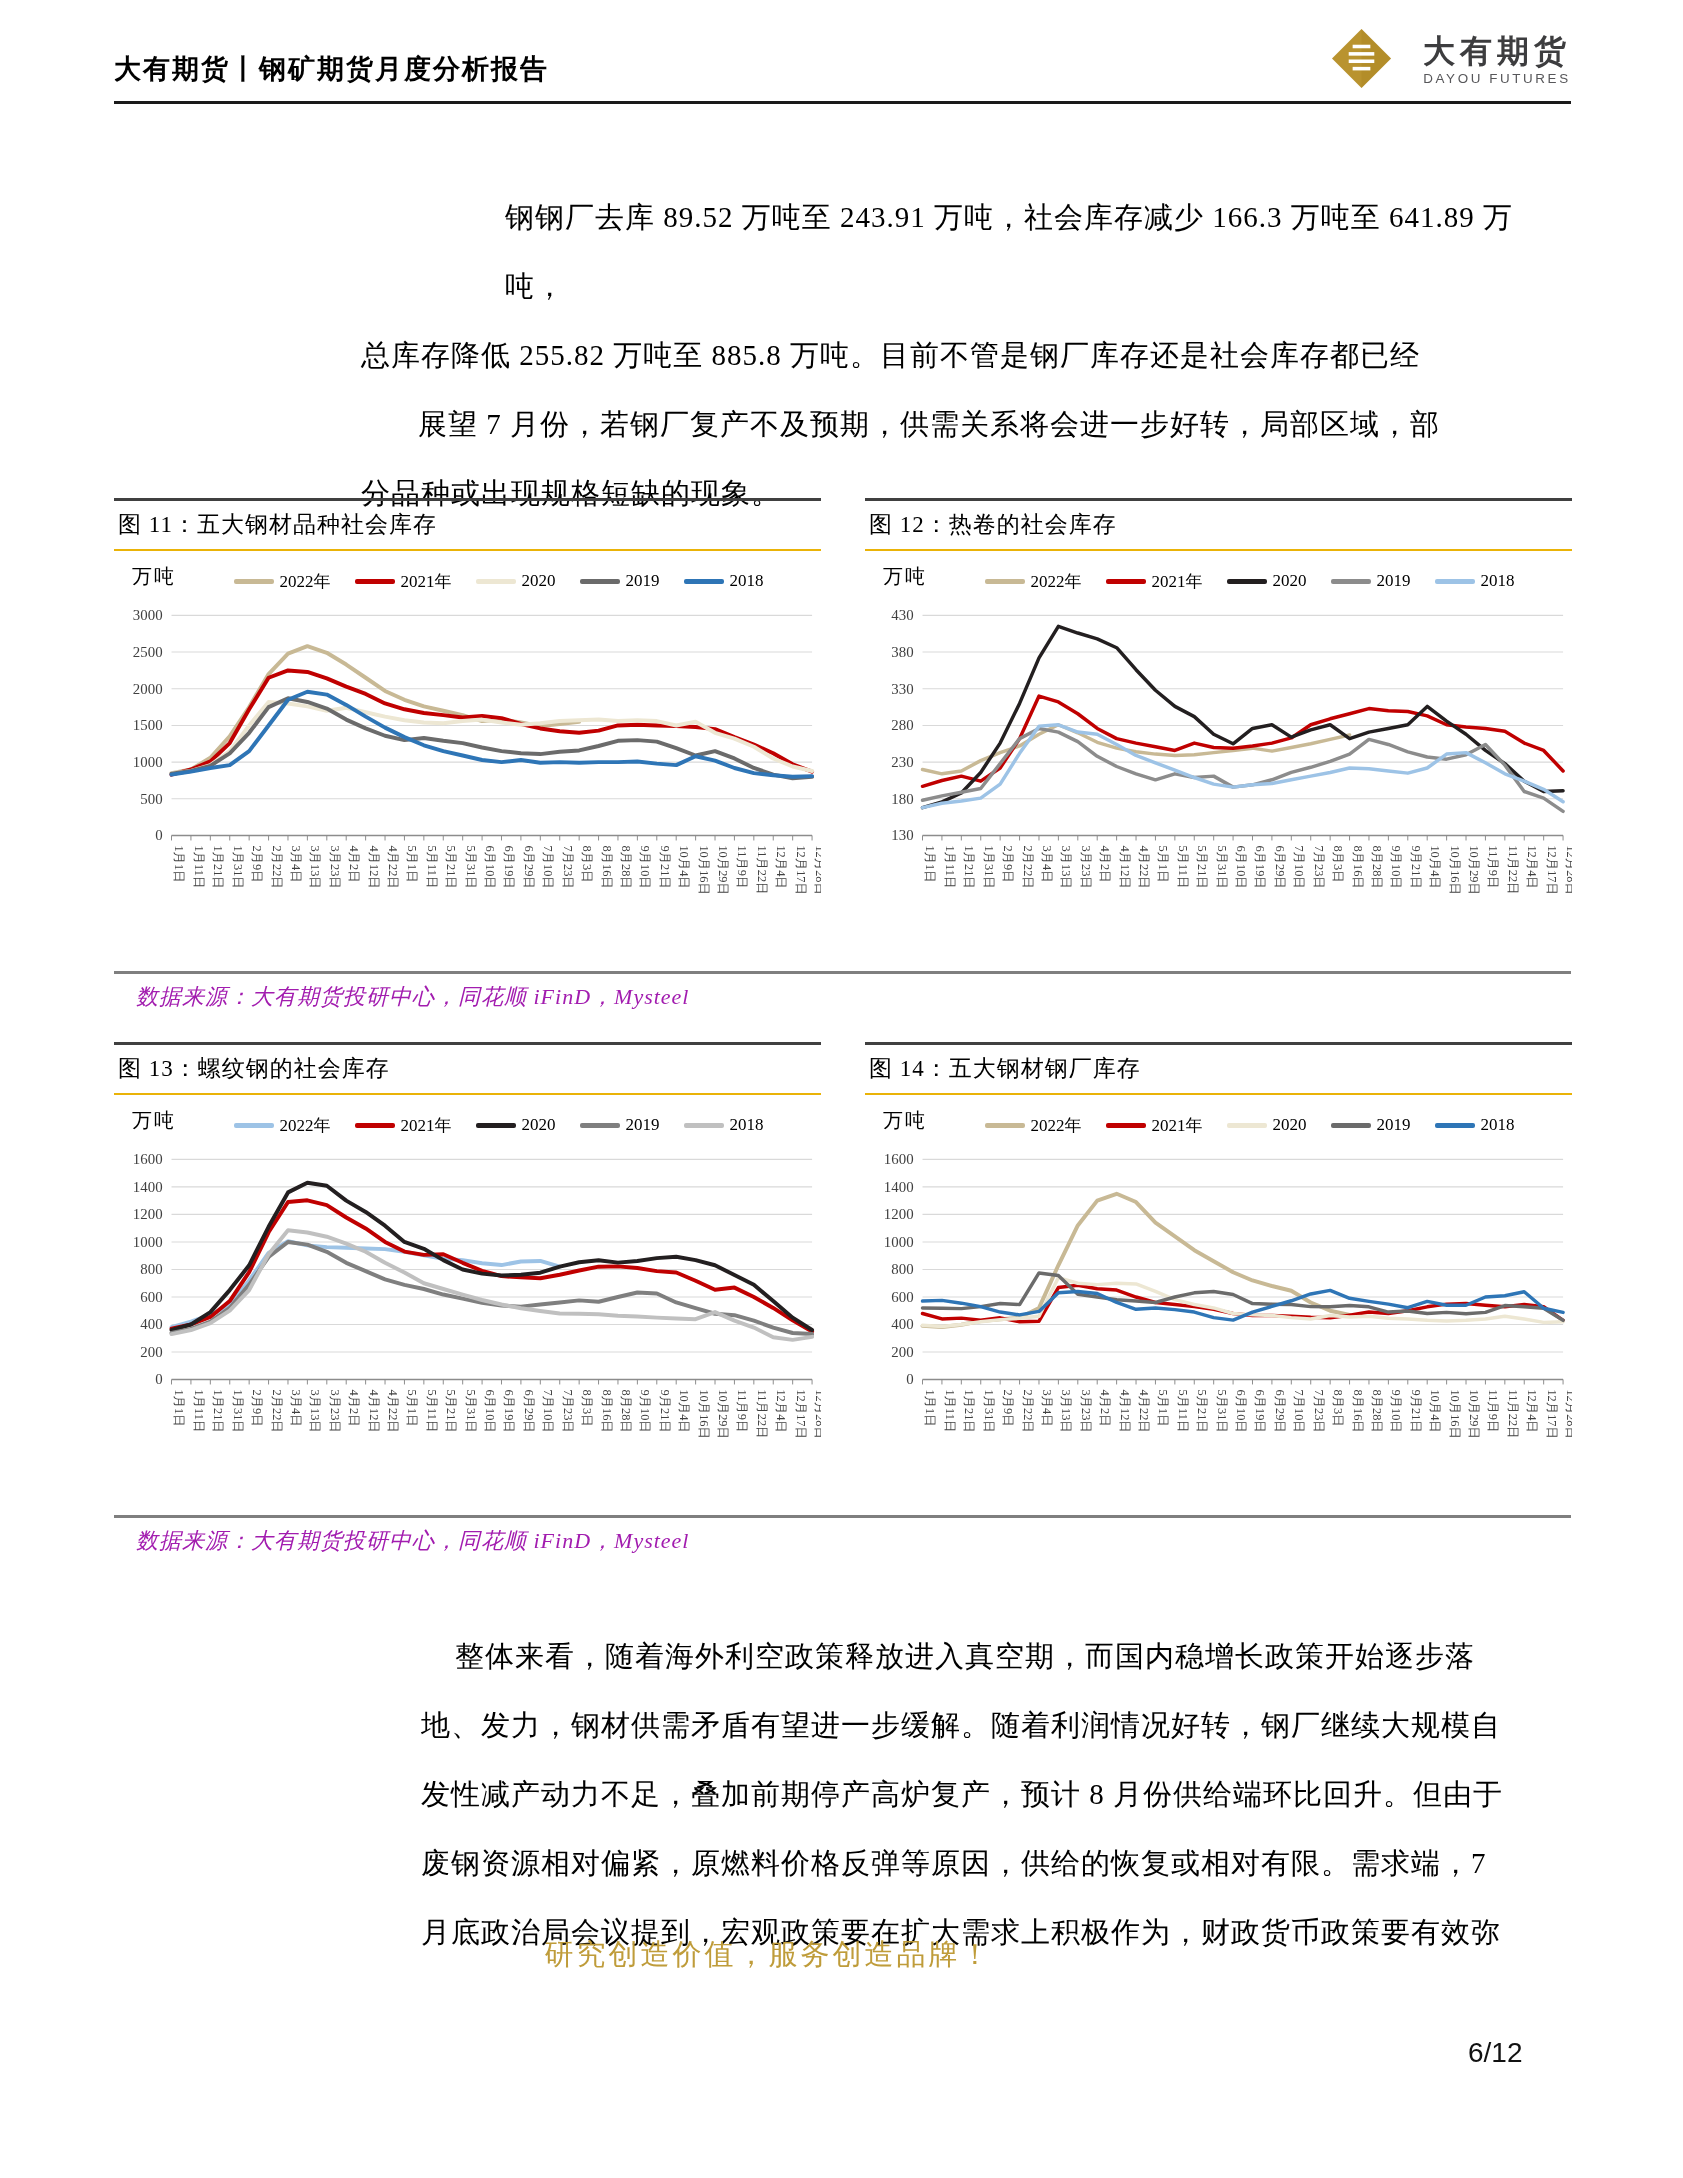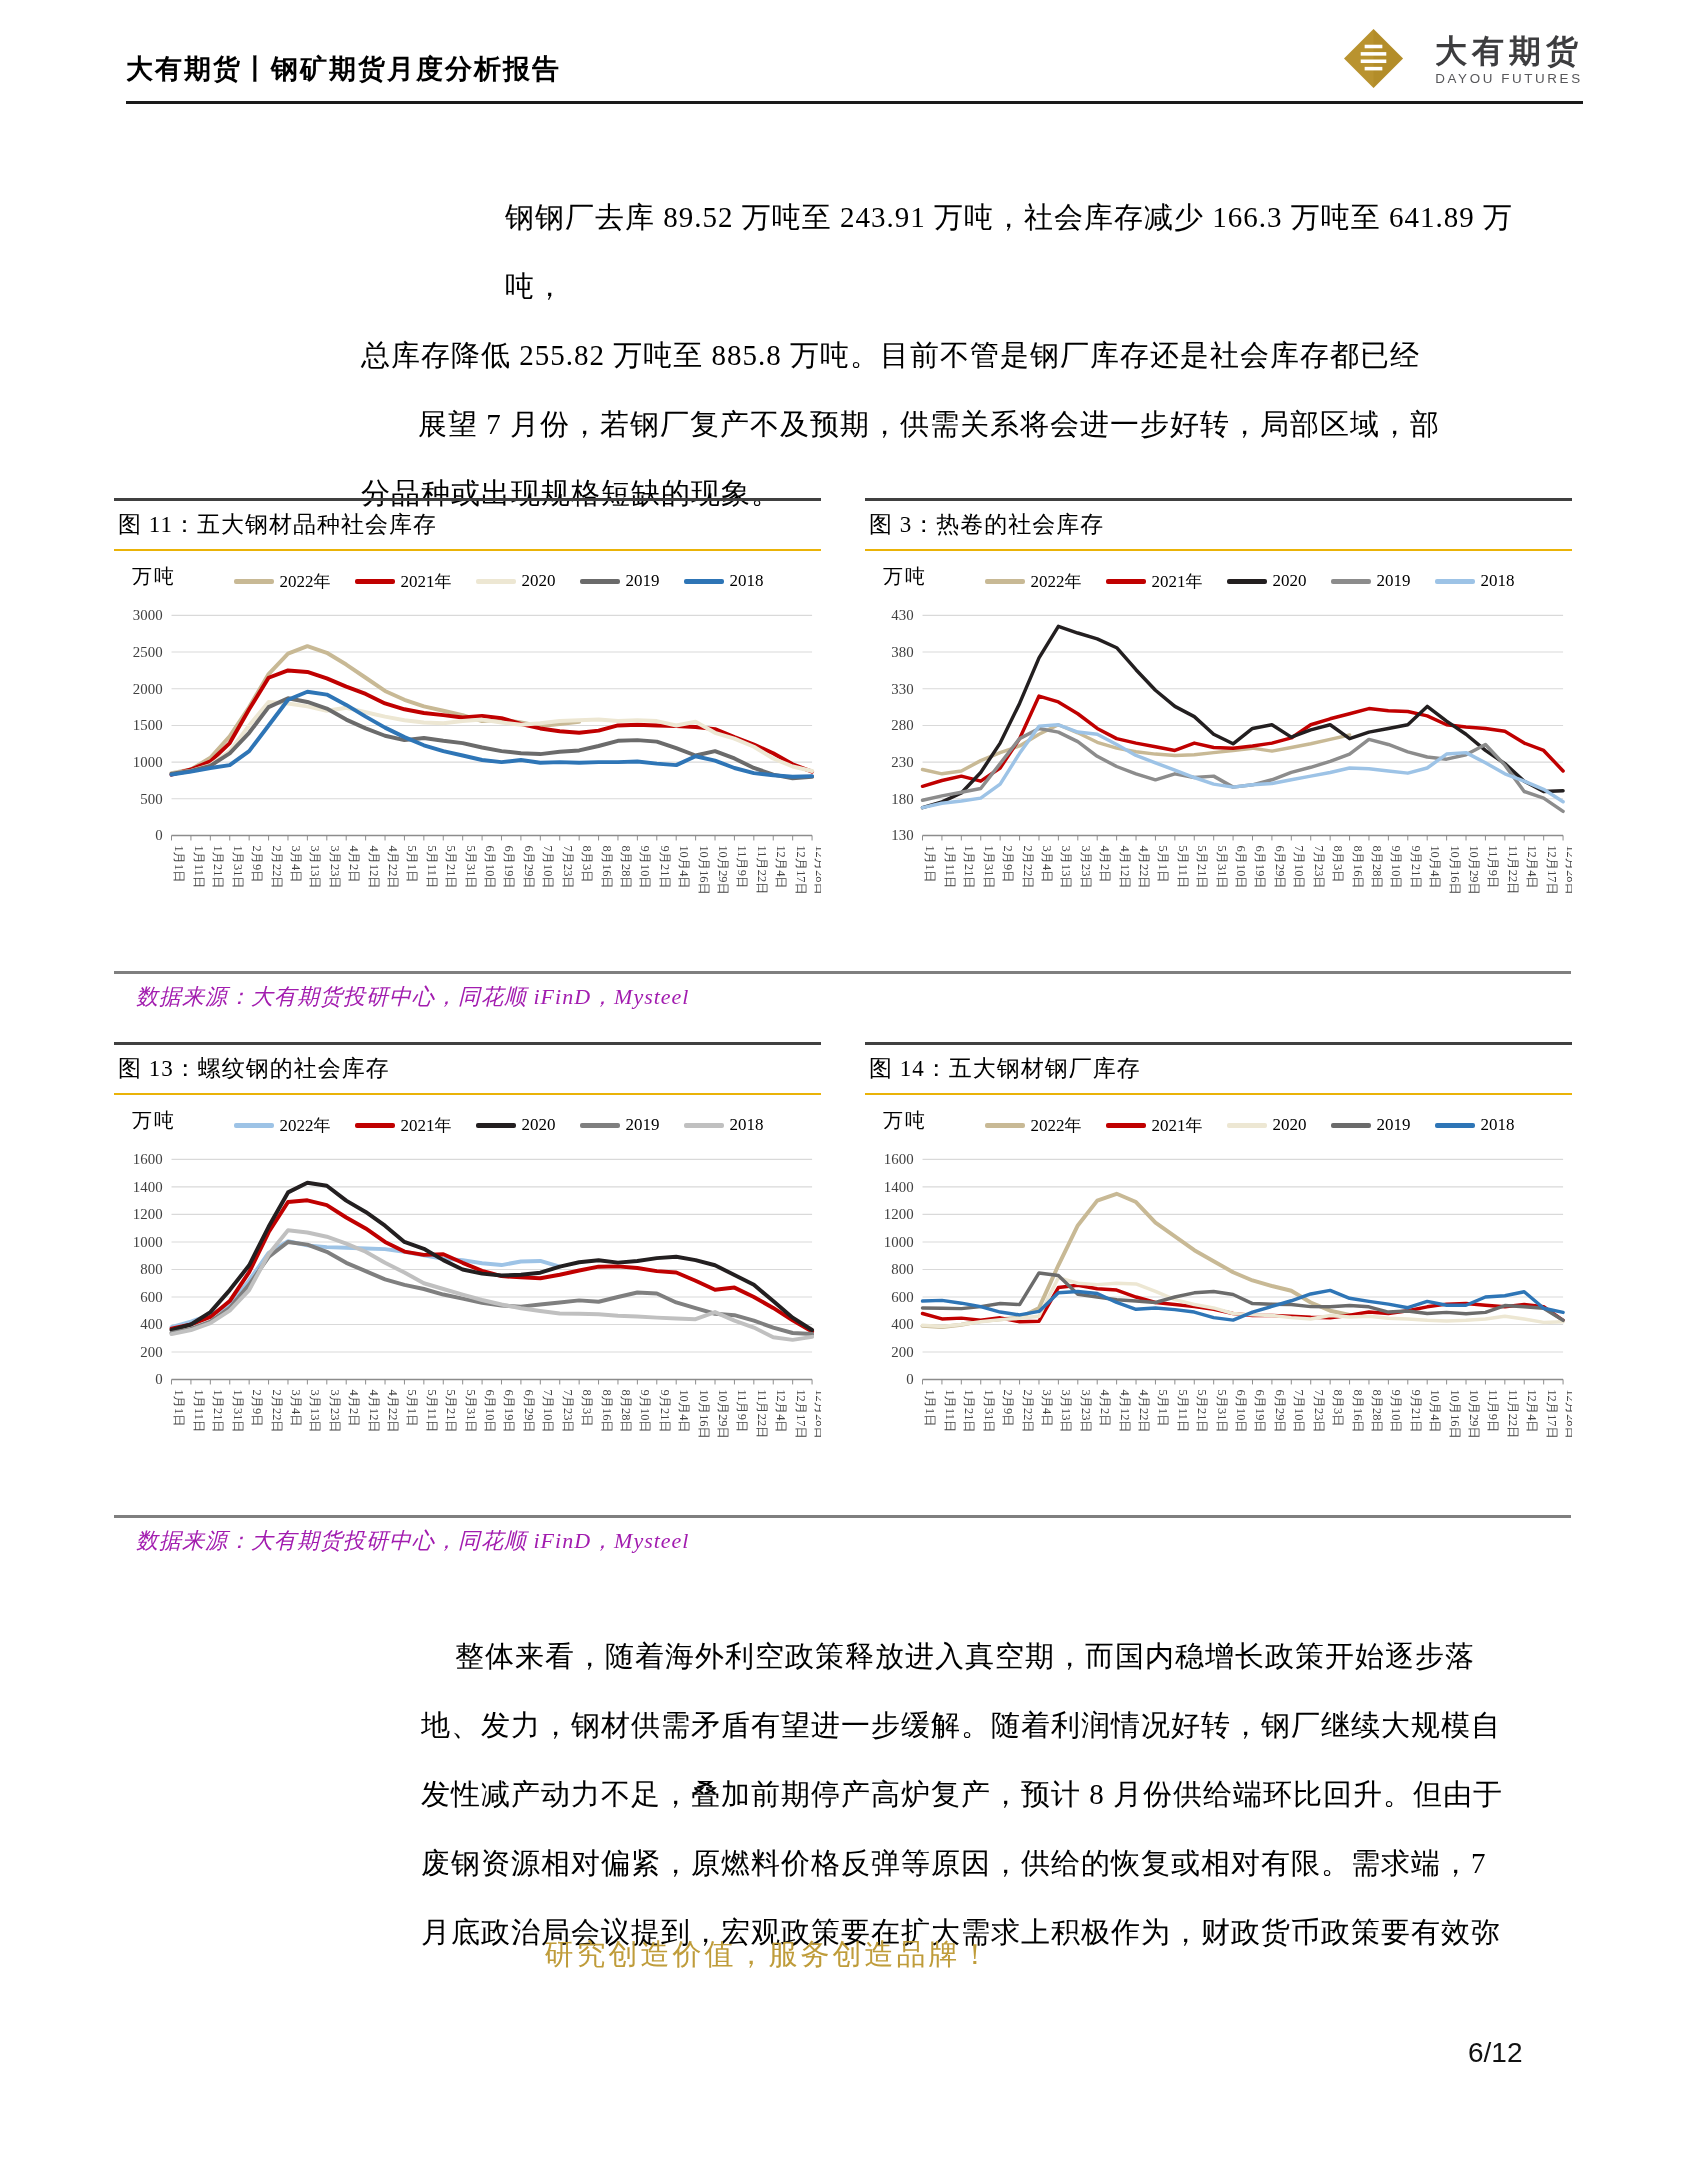--- a/index.html
+++ b/index.html
@@ -1,20 +1,20 @@
 <!DOCTYPE html>
 <html><head>
 <meta charset="utf-8">
 <style>
   html,body{margin:0;padding:0;background:#fff;}
   .page{position:relative;width:1683px;height:2178px;background:#fff;overflow:hidden;
         font-family:"Liberation Serif","DejaVu Serif",serif;color:#000;}
   
   .header{position:absolute;left:114px;top:26px;width:1457px;height:75px;
-          border-bottom:3px solid #1a1a1a;display:flex;justify-content:space-between;align-items:flex-end;margin-left:12px;}
+          border-bottom:3px solid #1a1a1a;display:flex;justify-content:space-between;align-items:flex-end;}
   .header-title{font-family:"Liberation Sans","DejaVu Sans",sans-serif;font-weight:bold;
                 font-size:27px;letter-spacing:2px;padding-bottom:14px;}
   .logo{display:flex;align-items:center;gap:31px;padding-bottom:8px;}
   .logo-text{display:flex;flex-direction:column;line-height:1.05;}
   .logo-cn{font-family:"Liberation Sans","DejaVu Sans",sans-serif;font-weight:bold;
            font-size:32px;letter-spacing:5px;color:#3d3d3f;}
   .logo-en{font-family:"Liberation Sans","DejaVu Sans",sans-serif;font-size:13.4px;
            letter-spacing:2.6px;color:#57575a;margin-top:3px;text-align:center;}
   
   .para{position:absolute;font-size:29px;line-height:69px;letter-spacing:1px;}
@@ -191,21 +191,21 @@
           <line x1="704" y1="238" x2="704" y2="243" stroke="#8c8c8c" stroke-width="1"></line>
           <text transform="translate(708,248) rotate(90)" font-size="12.5" fill="#404040">12月28日</text>
           <polyline points="58.0,175.1 77.6,171.4 97.2,159.6 116.7,138.1 136.3,108.5 155.9,75.2 175.5,54.5 195.0,47.1 214.6,53.7 234.2,65.6 253.8,78.9 273.3,92.2 292.9,101.1 312.5,107.8 332.1,112.2 351.6,116.6 371.2,122.6 390.8,121.1 410.4,124.0 429.9,127.7 449.5,125.5 469.1,123.3" fill="none" stroke="#c8b995" stroke-width="4" stroke-linejoin="round" stroke-linecap="round"></polyline>
           <polyline points="58.0,176.6 77.6,171.4 97.2,163.3 116.7,144.8 136.3,110.7 155.9,78.9 175.5,71.5 195.0,73.0 214.6,79.6 234.2,87.8 253.8,95.2 273.3,104.8 292.9,110.7 312.5,114.4 332.1,116.6 351.6,118.9 371.2,117.4 390.8,119.6 410.4,125.5 429.9,130.0 449.5,132.9 469.1,134.4 488.7,132.2 508.2,127.0 527.8,126.3 547.4,127.0 567.0,127.7 586.5,128.5 606.1,130.7 625.7,138.8 645.3,146.2 664.8,155.1 684.4,166.2 704.0,173.6" fill="none" stroke="#c00000" stroke-width="4" stroke-linejoin="round" stroke-linecap="round"></polyline>
           <polyline points="58.0,175.1 77.6,172.9 97.2,167.0 116.7,152.9 136.3,127.0 155.9,103.3 175.5,104.8 195.0,107.8 214.6,112.2 234.2,109.2 253.8,113.7 273.3,118.1 292.9,121.8 312.5,124.0 332.1,124.8 351.6,122.6 371.2,121.1 390.8,124.0 410.4,126.3 429.9,124.8 449.5,122.6 469.1,121.8 488.7,121.1 508.2,122.6 527.8,121.8 547.4,122.6 567.0,127.0 586.5,123.3 606.1,134.4 625.7,140.3 645.3,148.5 664.8,160.3 684.4,168.4 704.0,172.9" fill="none" stroke="#ede7d3" stroke-width="4" stroke-linejoin="round" stroke-linecap="round"></polyline>
           <polyline points="58.0,175.8 77.6,172.9 97.2,167.7 116.7,155.1 136.3,134.4 155.9,108.5 175.5,99.6 195.0,103.3 214.6,110.0 234.2,121.1 253.8,130.0 273.3,137.4 292.9,141.8 312.5,139.6 332.1,142.5 351.6,144.8 371.2,149.2 390.8,152.9 410.4,155.1 429.9,155.9 449.5,153.6 469.1,152.2 488.7,147.7 508.2,142.5 527.8,141.8 547.4,143.3 567.0,149.9 586.5,157.3 606.1,152.9 625.7,160.3 645.3,169.9 664.8,176.6 684.4,180.3 704.0,178.8" fill="none" stroke="#6b6b6b" stroke-width="4" stroke-linejoin="round" stroke-linecap="round"></polyline>
           <polyline points="58.0,176.6 77.6,173.6 97.2,169.9 116.7,167.0 136.3,152.9 155.9,127.0 175.5,101.1 195.0,93.0 214.6,95.9 234.2,106.3 253.8,118.1 273.3,129.2 292.9,138.8 312.5,147.0 332.1,152.9 351.6,157.3 371.2,161.8 390.8,164.0 410.4,161.8 429.9,164.7 449.5,164.0 469.1,164.7 488.7,164.0 508.2,164.0 527.8,163.3 547.4,165.5 567.0,167.0 586.5,158.1 606.1,162.5 625.7,169.9 645.3,175.1 664.8,177.3 684.4,178.8 704.0,178.1" fill="none" stroke="#2e75b6" stroke-width="4" stroke-linejoin="round" stroke-linecap="round"></polyline>
         </svg>
     </div>
     <div class="chart-panel">
-      <div class="chart-titlebar">图 3：热卷的社会库存</div>
+      <div class="chart-titlebar">图 12：热卷的社会库存</div>
       <div class="chart-legendrow">
         <span class="unit">万吨</span>
         <div class="legend">
             <span class="legend-item">
               <span class="swatch" style="background: rgb(200, 185, 149);"></span>
               <span>2022年</span>
             </span>
             <span class="legend-item">
               <span class="swatch" style="background: rgb(192, 0, 0);"></span>
               <span>2021年</span>

